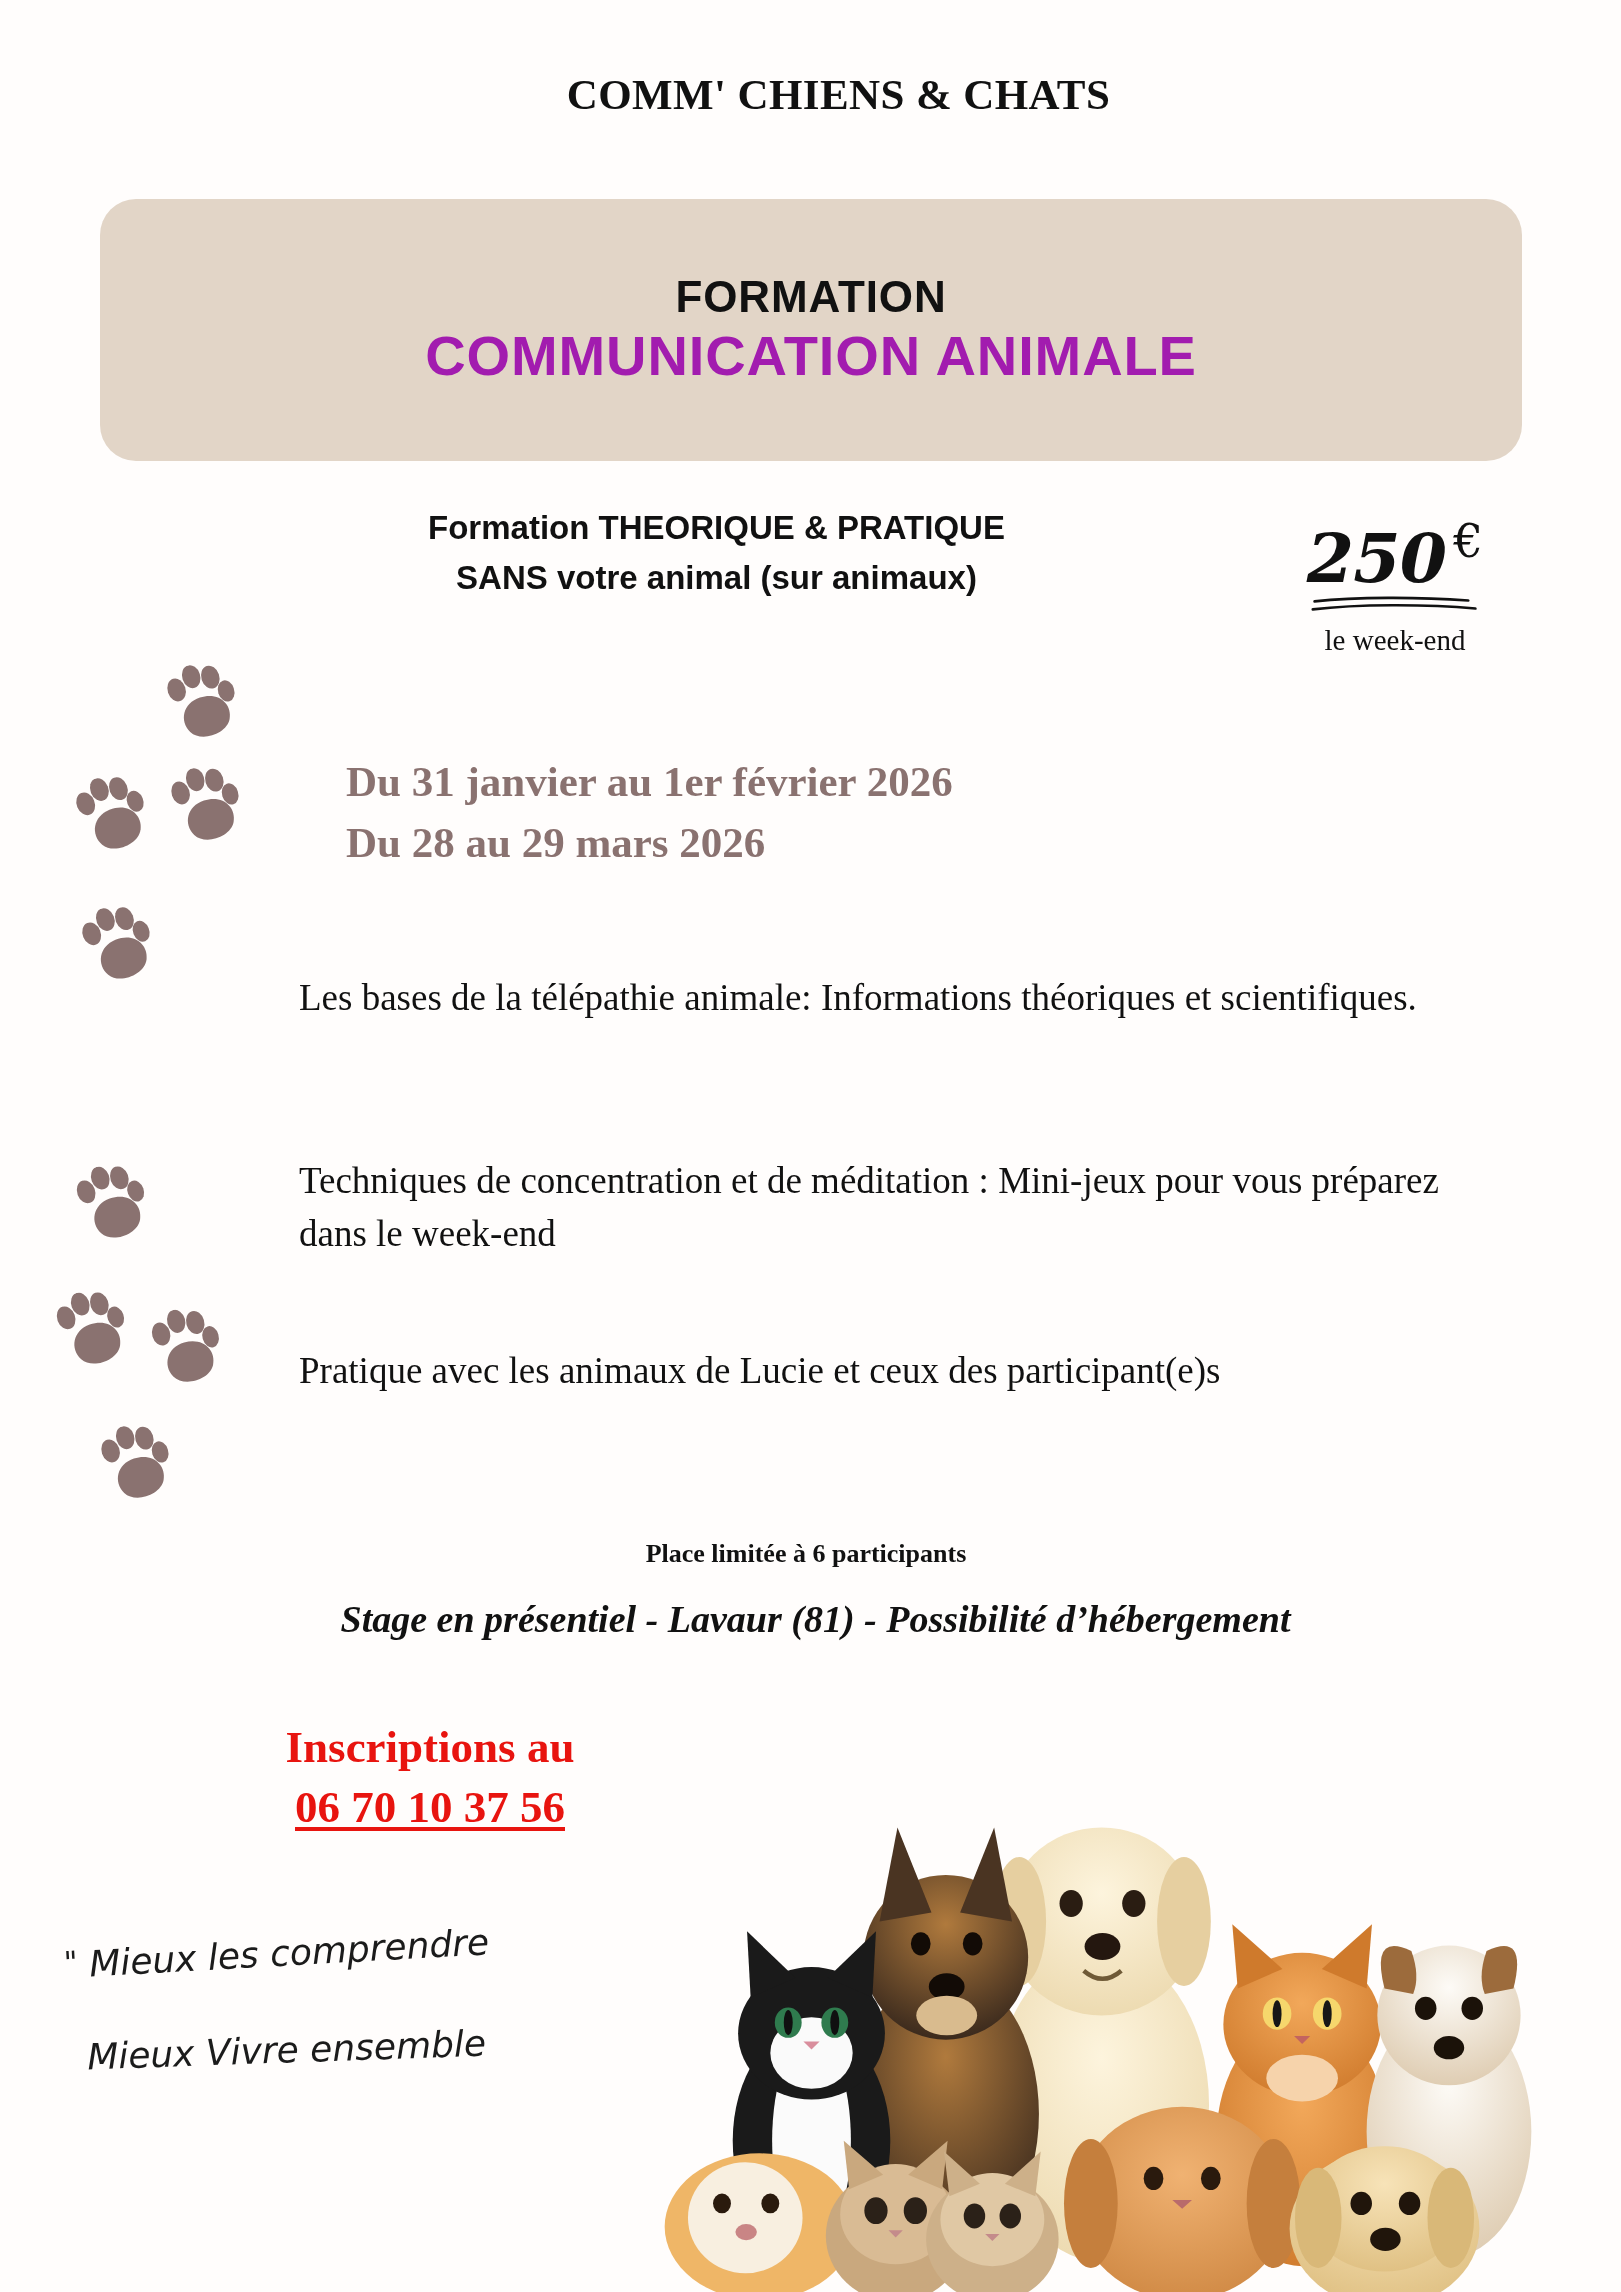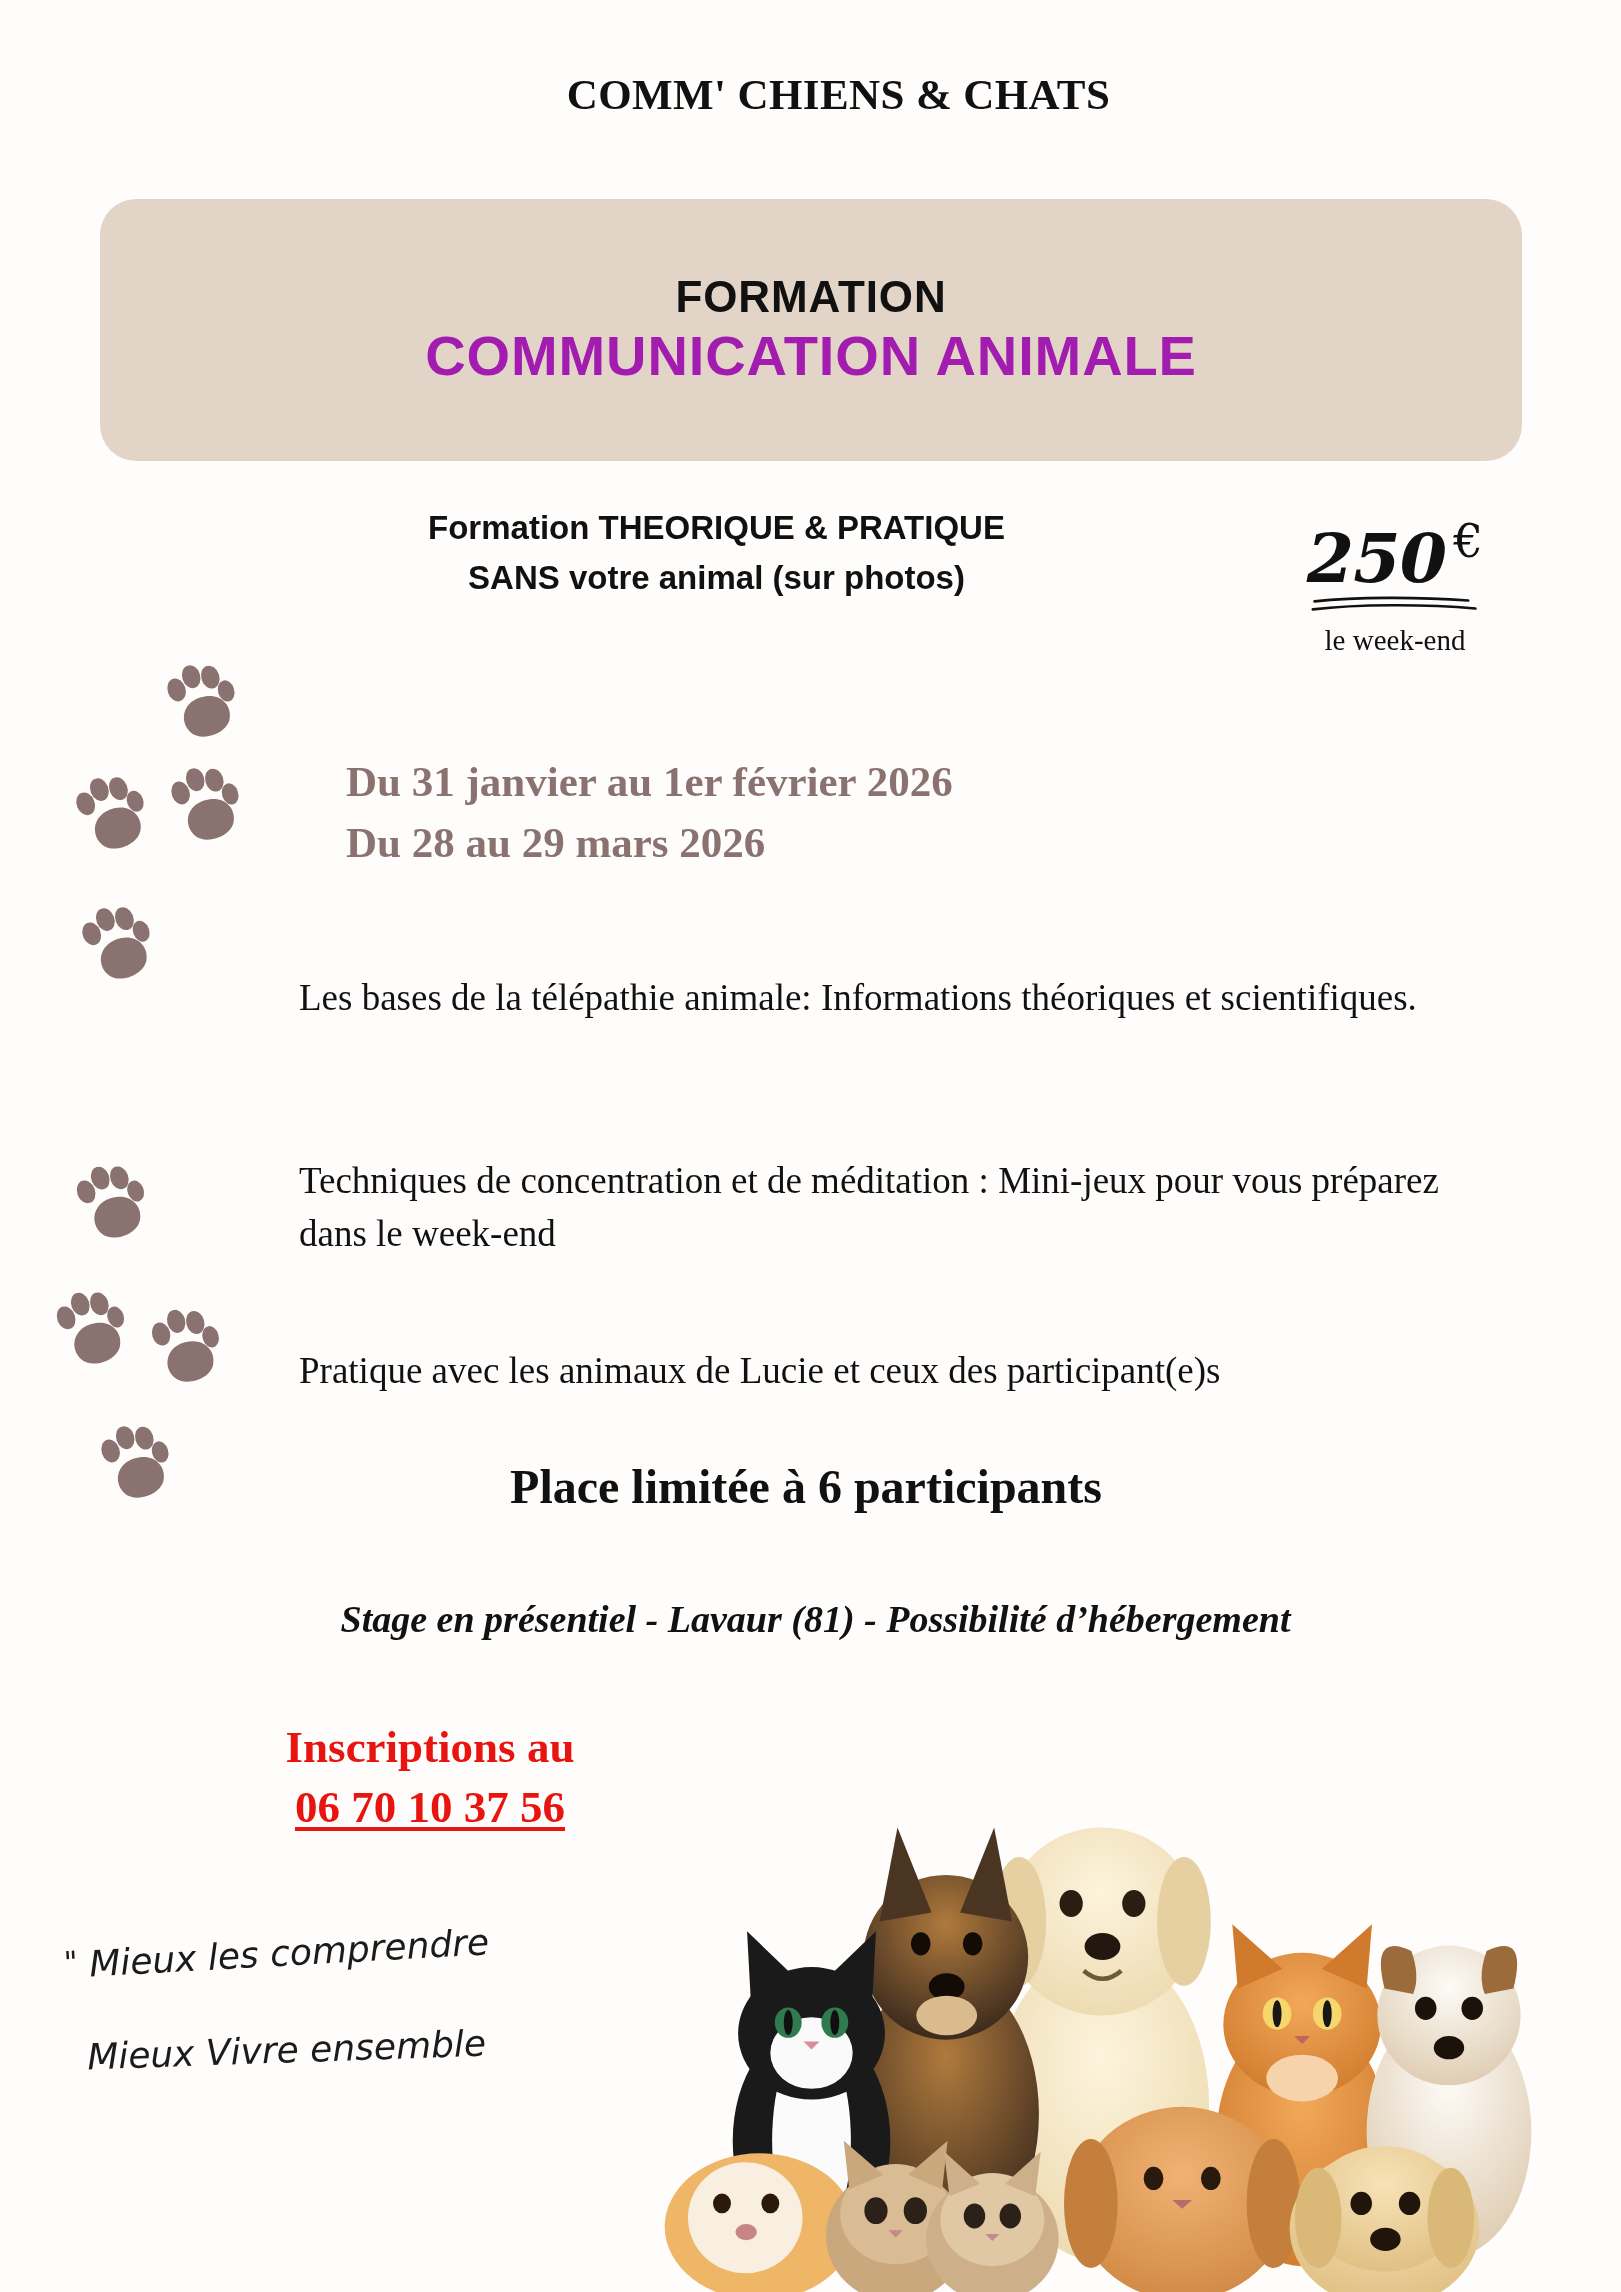--- a/index.html
+++ b/index.html
@@ -145,27 +145,27 @@
     font-size: 37px;
     line-height: 1.42;
     color: #111;
   }
   .para-1 { top: 972px; }
   .para-2 { top: 1155px; }
   .para-3 { top: 1345px; }
 
   .places {
     position: absolute;
-    top: 1459px;
+    top: 1539px;
     left: 179px;
     width: 1254px;
     text-align: center;
     font-family: "Liberation Serif", serif;
     font-weight: bold;
-    font-size: 48px;
+    font-size: 26px;
     color: #111;
   }
   .venue {
     position: absolute;
     top: 1597px;
     left: 81px;
     width: 1469px;
     text-align: center;
     font-family: "Liberation Serif", serif;
     font-weight: bold;
@@ -240,21 +240,21 @@
 
   <div class="brand-title">COMM' CHIENS &amp; CHATS</div>
 
   <div class="title-band">
     <div class="l1">FORMATION</div>
     <div class="l2">COMMUNICATION ANIMALE</div>
   </div>
 
   <div class="subtitle">
     <div>Formation THEORIQUE &amp; PRATIQUE</div>
-    <div>SANS votre animal (sur photos)</div>
+    <div>SANS votre animal (sur animaux)</div>
   </div>
 
   <div class="price-block">
     <div class="price-row">
       <span class="price-amount">250</span>
       <span class="price-currency">€</span>
     </div>
     <div class="price-underline">
       <svg viewBox="0 0 188 22" xmlns="http://www.w3.org/2000/svg">
         <path d="M4 6 C50 1, 120 1, 176 5" stroke="#111" stroke-width="3" fill="none" stroke-linecap="round"></path>

